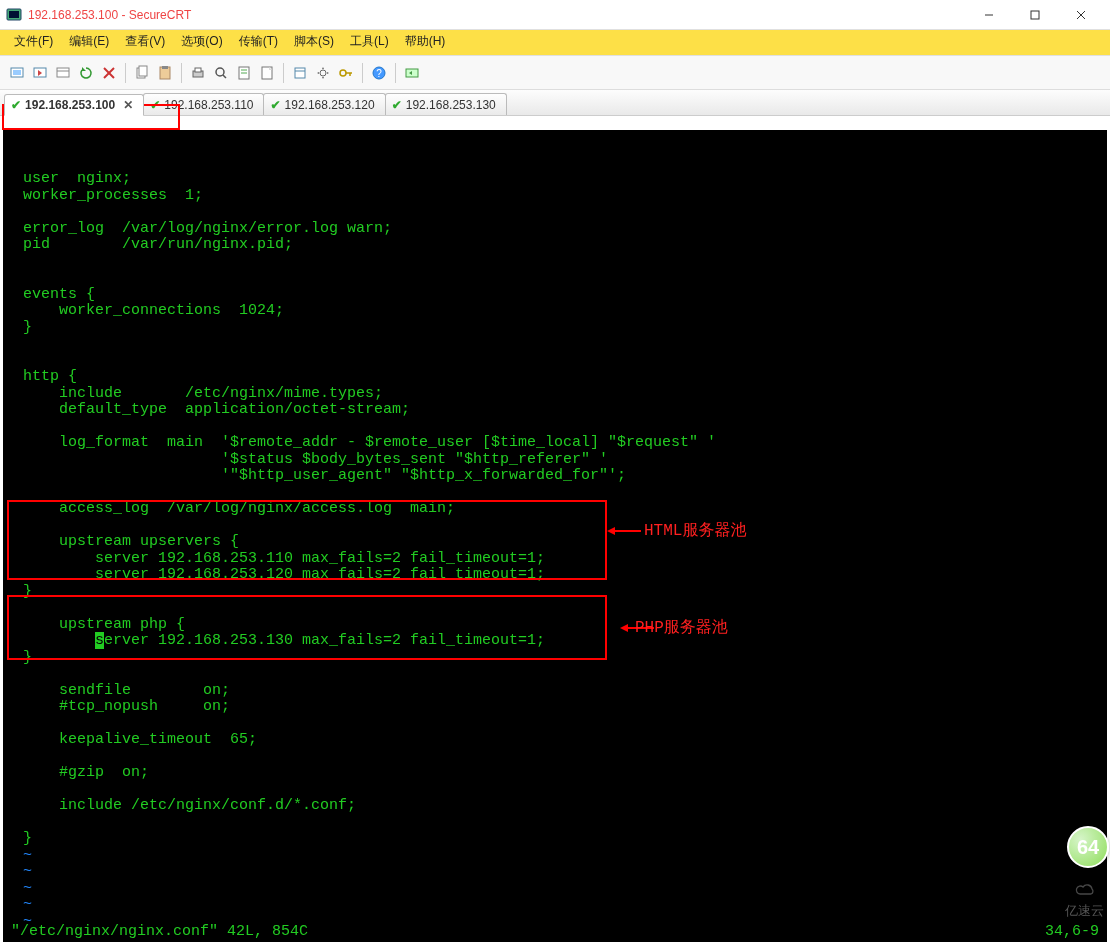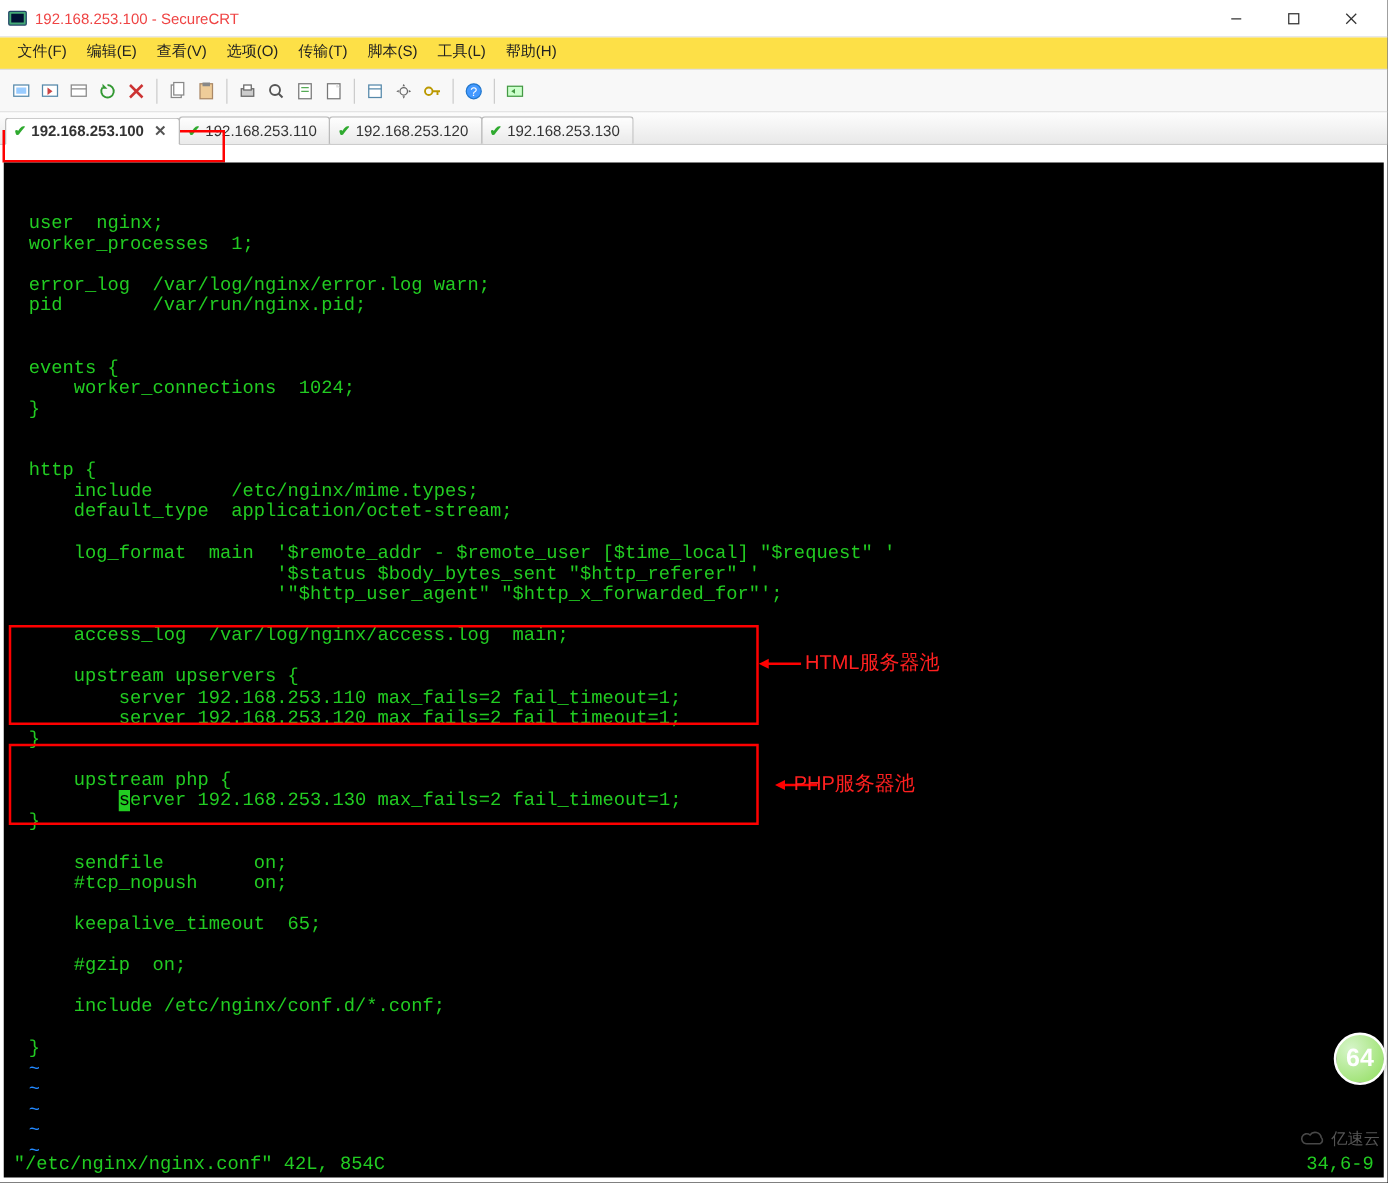--- a/index.html
+++ b/index.html
@@ -31,24 +31,24 @@
 
 
 .terminal { position: absolute; top: 130px; left: 3px; right: 3px; bottom: 4px; background: #000; color: #22cc22; font-family: "Consolas","Courier New",monospace; font-size: 15px; line-height: 16.5px; white-space: pre; padding: 8px 4px 2px 20px; overflow: hidden; }
 .term-blue { color: #2288ff; }
 .term-hl { background: #22cc22; color: #000; }
 .status-line { position: absolute; left: 8px; bottom: 2px; right: 8px; display: flex; justify-content: space-between; color: #22cc22; font-family: "Consolas","Courier New",monospace; font-size: 15px; }
 
 
 .anno-box { position: absolute; border: 2px solid #ff0000; pointer-events: none; }
 .anno-arrow { position: absolute; pointer-events: none; }
-.anno-label { position: absolute; color: #ff2020; font-size: 16px; font-family: Liberation Sans, sans-serif; pointer-events: none; text-align: center; }
-
-
-.watermark { position: absolute; right: 6px; bottom: 26px; opacity: 0.55; display: flex; align-items: center; gap: 4px; color: #9a9a9a; font-size: 13px; font-family: "Microsoft YaHei",sans-serif; }
+.anno-label { position: absolute; color: #ff2020; font-size: 16px; font-family: Liberation Mono, monospace; pointer-events: none; text-align: center; }
+
+
+.watermark { position: absolute; right: 6px; bottom: 26px; opacity: 0.55; display: flex; align-items: center; gap: 4px; color: #9a9a9a; font-size: 13px; font-family: "Microsoft YaHei",sans-serif; flex-direction: column; }
 .watermark svg { opacity: 0.7; }
 .badge64 { position: absolute; right: 1px; bottom: 78px; width: 42px; height: 42px; border-radius: 50%; background: radial-gradient(circle at 30% 30%,#d6f5c9,#8fdd5b); border: 2px solid #fff; display: flex; align-items: center; justify-content: center; color: #fff; font-size: 20px; font-weight: bold; box-shadow: 0 1px 4px rgba(0,0,0,0.3); text-align: right; }
 </style>
 </head>
 <body>
 
 <div class="title-bar">
   <span class="app-icon">
     <svg width="16" height="16" viewBox="0 0 16 16">
         <rect x="1" y="2" width="14" height="11" rx="1" fill="#4a7" stroke="#246"></rect>

